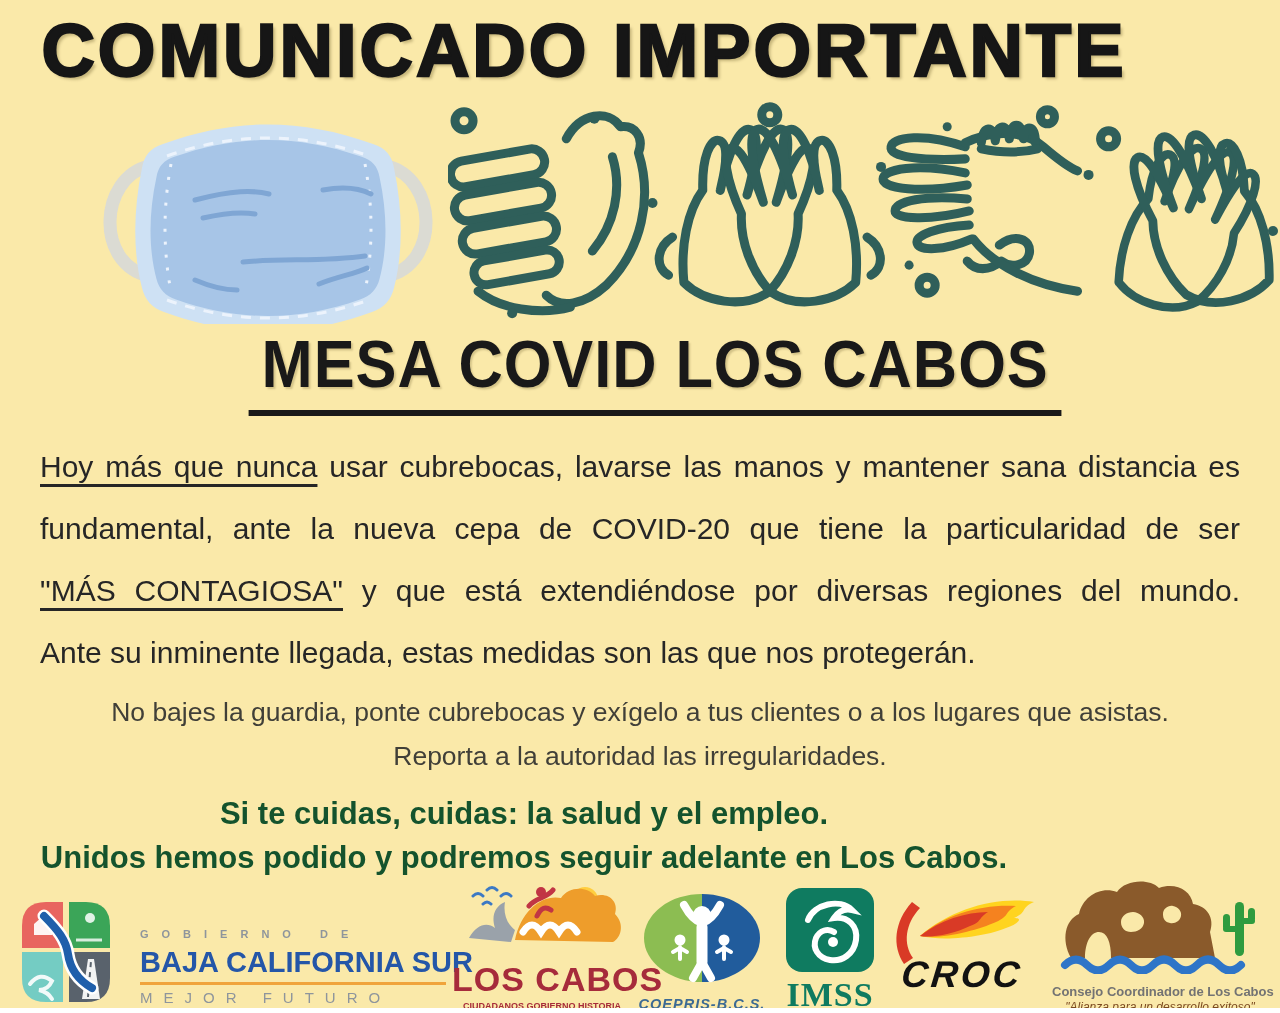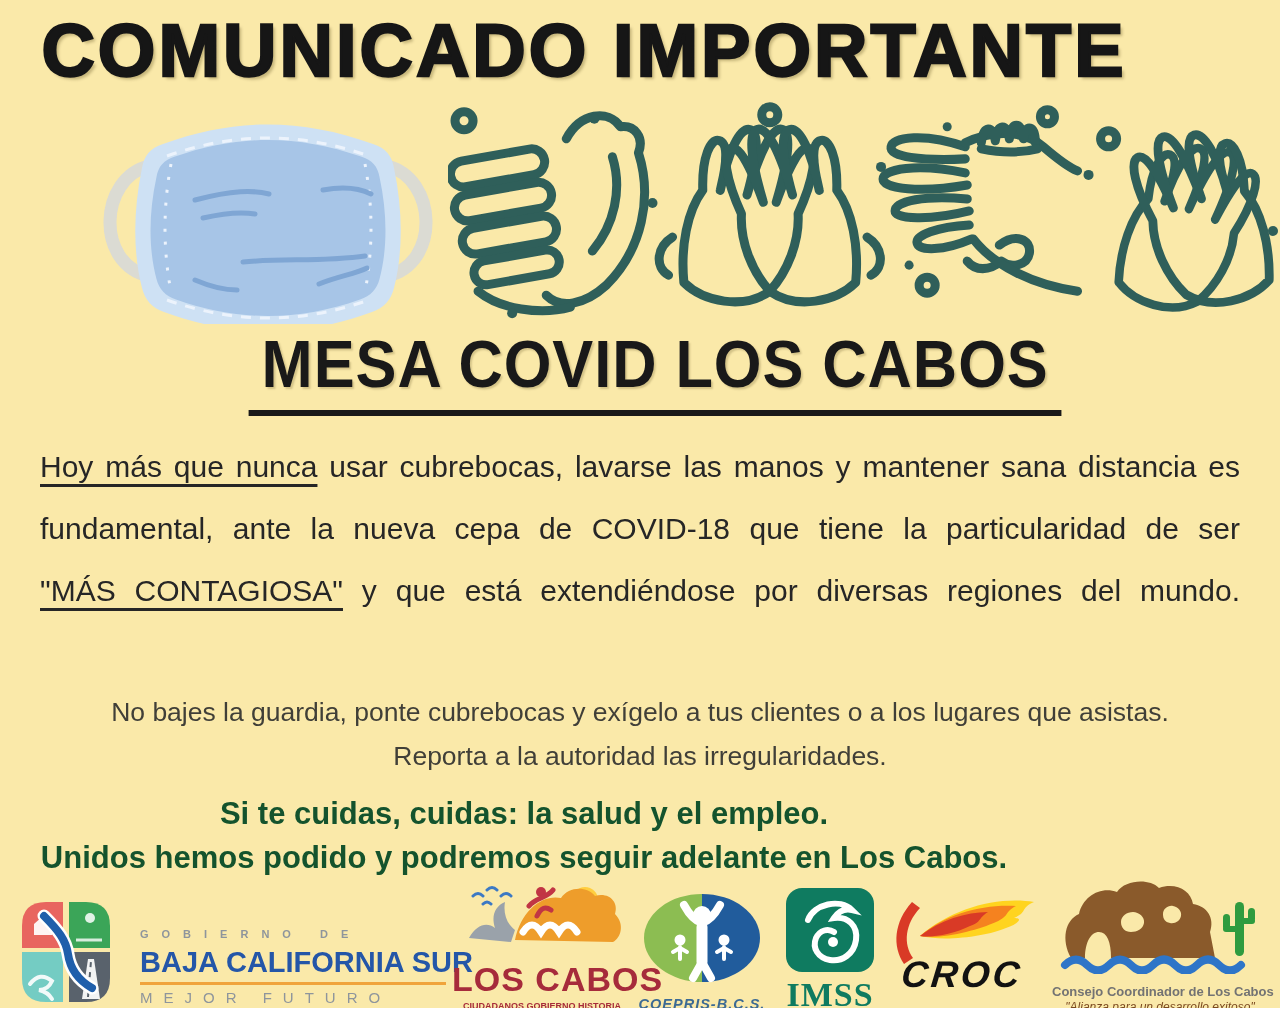--- a/index.html
+++ b/index.html
@@ -156,22 +156,23 @@
       <circle class="dot" cx="178" cy="128" r="5"></circle>
     </g>
   </svg>
 
   <div class="subtitle-wrap">
     <div class="subtitle">MESA COVID LOS CABOS</div>
   </div>
 
   <div class="body-text">
     <div class="jline"><span class="uline">Hoy más que nunca</span><span> usar cubrebocas, lavarse las manos y mantener sana distancia es</span></div>
-    <div class="jline">fundamental, ante la nueva cepa de COVID-18 que tiene la particularidad de ser</div>
+    <div class="jline">fundamental, ante la nueva cepa de COVID-20 que tiene la particularidad de ser</div>
     <div class="jline"><span class="uline">"MÁS CONTAGIOSA"</span><span> y que está extendiéndose por diversas regiones del mundo.</span></div>
+    <div class="jline left">Ante su inminente llegada, estas medidas son las que nos protegerán.</div>
   </div>
 
   <div class="note-text">
     <div>No bajes la guardia, ponte cubrebocas y exígelo a tus clientes o a los lugares que asistas.</div>
     <div>Reporta a la autoridad las irregularidades.</div>
   </div>
 
   <div class="cta-text">
     <div>Si te cuidas, cuidas: la salud y el empleo.</div>
     <div>Unidos hemos podido y podremos seguir adelante en Los Cabos.</div>

